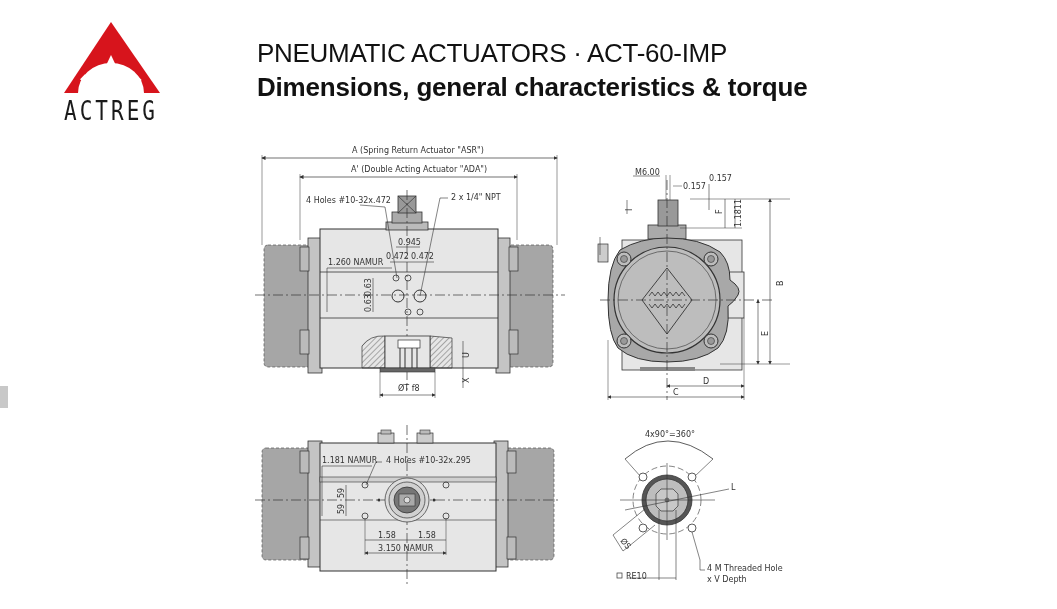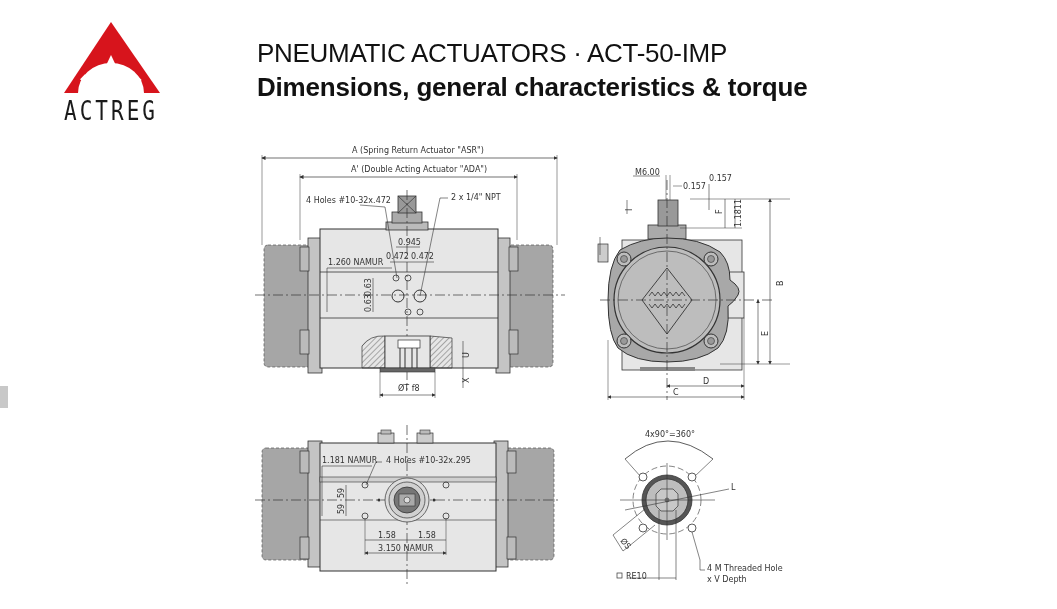--- a/index.html
+++ b/index.html
@@ -26,21 +26,21 @@
     <rect x="22" y="56" width="7" height="8" transform="rotate(-45 25 60)"></rect>
     <rect x="33" y="48" width="7" height="8" transform="rotate(-22 36 52)"></rect>
     <rect x="47" y="45" width="8" height="8"></rect>
     <rect x="62" y="48" width="7" height="8" transform="rotate(22 65 52)"></rect>
     <rect x="73" y="56" width="7" height="8" transform="rotate(45 76 60)"></rect>
   </g>
   <path d="M28,73 A23,20 0 0 1 74,73 Z" fill="#ffffff"></path>
 </svg>
 <div class="logo-text">ACTREG</div>
 
-<div class="title">PNEUMATIC ACTUATORS · ACT-50-IMP</div>
+<div class="title">PNEUMATIC ACTUATORS · ACT-60-IMP</div>
 <div class="subtitle">Dimensions, general characteristics &amp; torque</div>
 
 <div class="side-tab"></div>
 
 <svg class="drw" width="1057" height="609" viewBox="0 0 1057 609">
   <defs>
     <marker id="ar" markerWidth="6" markerHeight="6" refX="5" refY="3" orient="auto-start-reverse">
       <path d="M0,0 L6,3 L0,6 Z" fill="#333"></path>
     </marker>
     <pattern id="hatch" width="4" height="4" patternUnits="userSpaceOnUse" patternTransform="rotate(45)">

